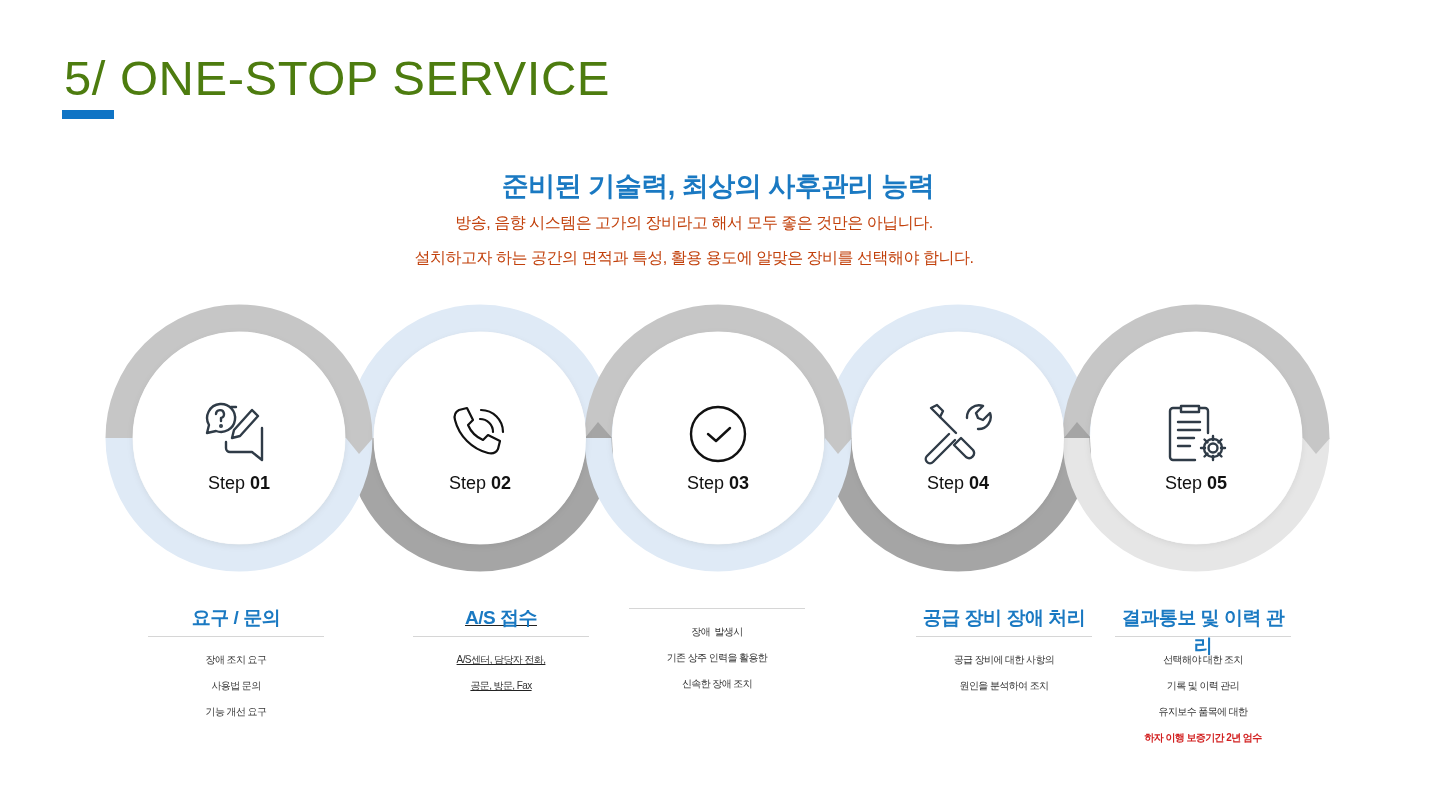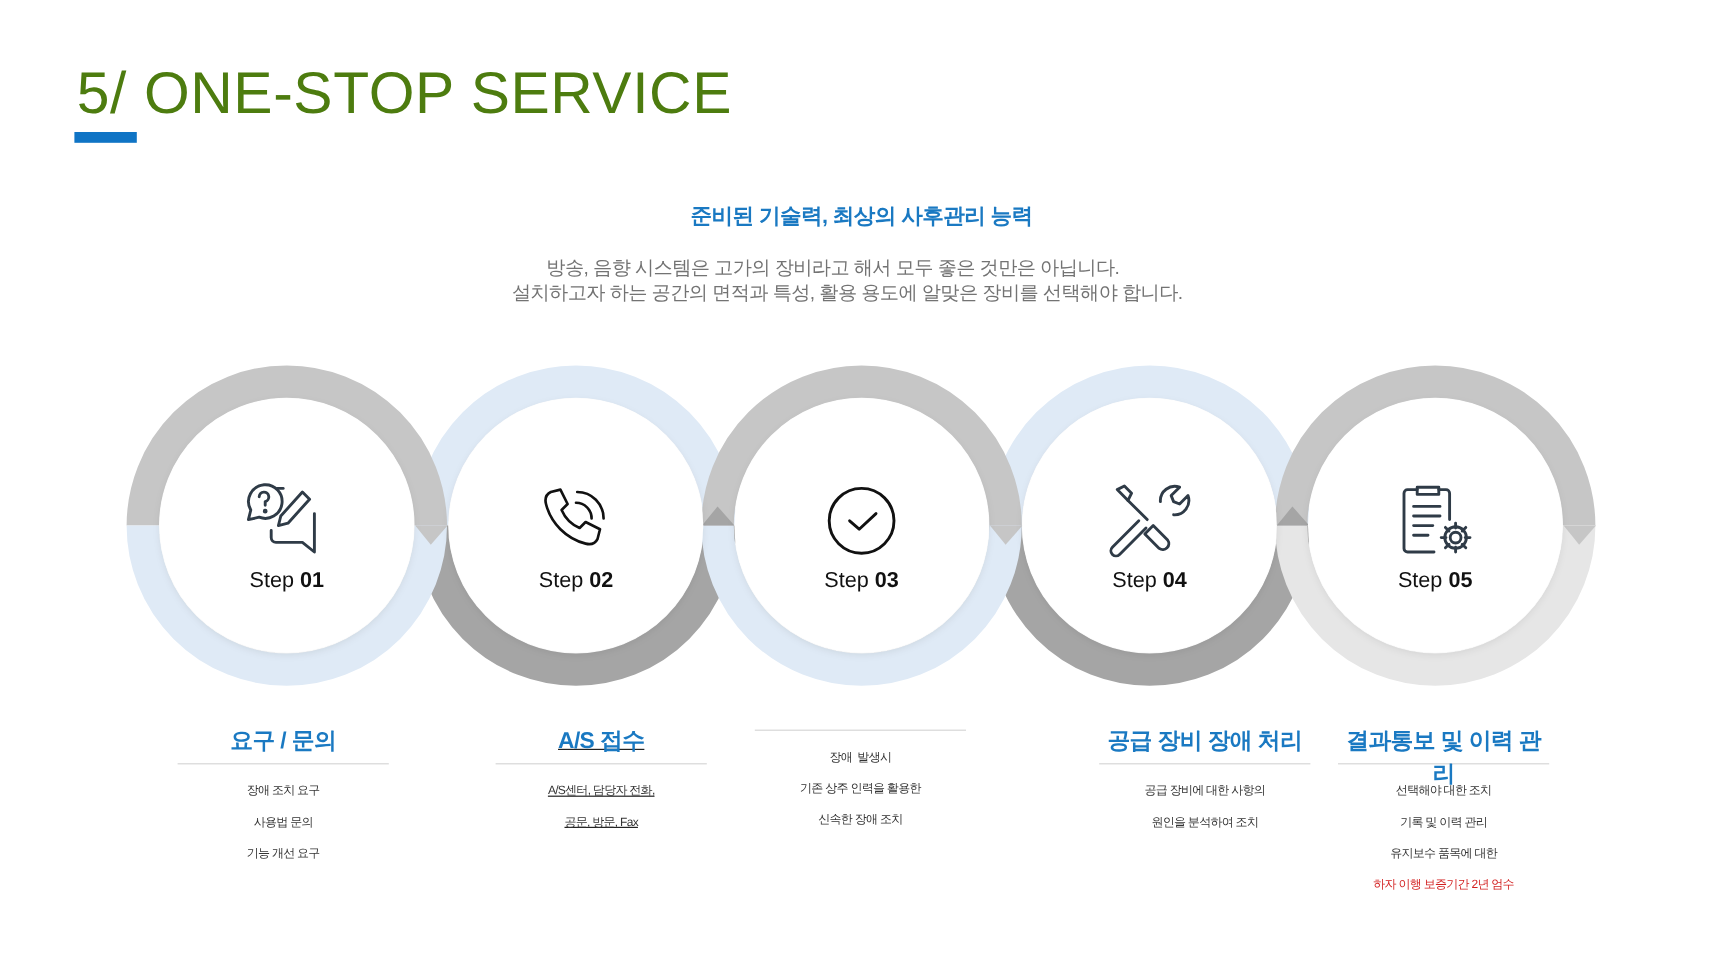--- a/index.html
+++ b/index.html
@@ -2,32 +2,32 @@
 <html><head>
 <meta charset="utf-8">
 <style>
   html, body { margin:0; padding:0; background:#ffffff; }
   body { width:1436px; height:808px; position:relative; overflow:hidden;
          font-family:"Liberation Sans","DejaVu Sans",sans-serif; color:#222; }
   .title { position:absolute; left:64px; top:48px; font-size:49px; font-weight:400;
            letter-spacing:0.5px; color:#4d7c0f; margin:0; line-height:60px; }
   .title-bar { position:absolute; left:62px; top:110px; width:52px; height:9px; background:#0f74c5; }
   .headline { position:absolute; left:0; width:1436px; top:168px; text-align:center;
-              font-size:18px; font-weight:700; color:#1a79c2; letter-spacing:-0.5px; }
-  .desc { position:absolute; left:0; width:1388px; text-align:center; font-size:16px; color:#737373; letter-spacing:-0.5px; }
-  .desc1 { top:213px; } .desc2 { top:234px;padding-left:12px; }
+              font-size:27px; font-weight:700; color:#1a79c2; letter-spacing:-0.5px; }
+  .desc { position:absolute; left:0; width:1388px; text-align:center; font-size:16px; color:#c2410c; letter-spacing:-0.5px; }
+  .desc1 { top:213px; } .desc2 { top:248px; }
   svg.rings { position:absolute; left:0; top:0; }
   .step-label { position:absolute; width:160px; text-align:center; font-size:18px; color:#111; }
   .step-label b { font-weight:700;text-align:center; }
   .icon { position:absolute; width:70px; height:70px; }
   .card { position:absolute; top:604px; width:176px; text-align:center; }
   .card-title { font-size:19px; font-weight:700; color:#1a79c2; letter-spacing:-0.5px; height:28px; line-height:28px; }
   .card-rule { height:1px; background:#d6d6d6; margin:4px 0 10px 0; }
   .card-line { font-size:10px; color:#333; line-height:26px; letter-spacing:-0.6px; white-space:nowrap; }
-  .card-line.red { color:#d21f1f; }
+  .card-line.red { color:#d21f1f;font-weight:bold; }
 </style>
 </head>
 <body>
 
 <h1 class="title">5/ ONE-STOP SERVICE</h1>
 <div class="title-bar"></div>
 
 <div class="headline">준비된 기술력, 최상의 사후관리 능력</div>
 <div class="desc desc1">방송, 음향 시스템은 고가의 장비라고 해서 모두 좋은 것만은 아닙니다.</div>
 <div class="desc desc2">설치하고자 하는 공간의 면적과 특성, 활용 용도에 알맞은 장비를 선택해야 합니다.</div>

